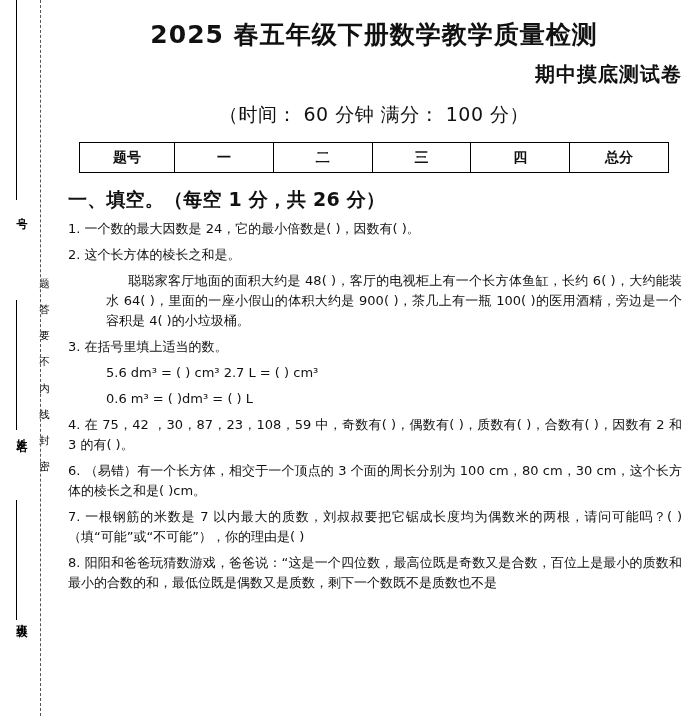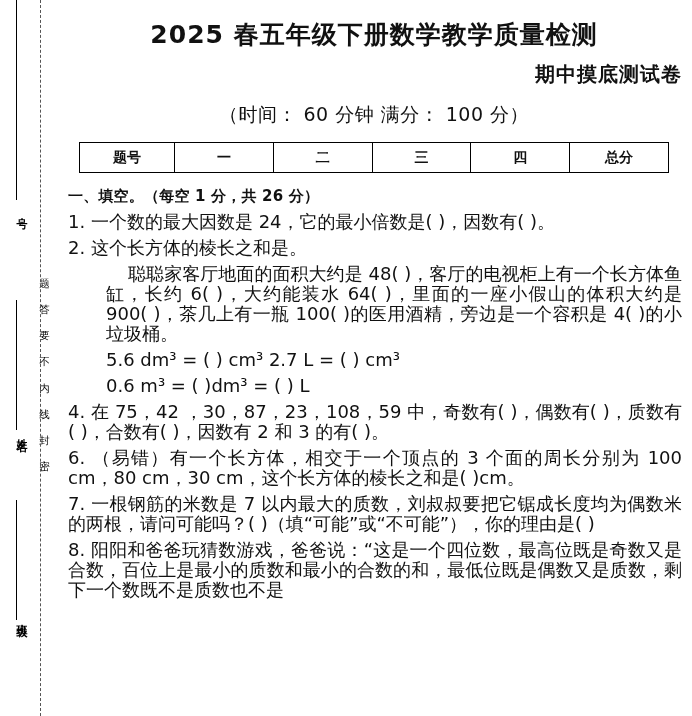--- a/index.html
+++ b/index.html
@@ -109,28 +109,28 @@
     border: 1px solid #000;
     height: 27px;
     text-align: center;
     font-size: 14px;
     font-weight: bold;
   }
   table.score td.lbl { width: 92px; }
 
   
   .sec-title {
-    font-size: 15px;
+    font-size: 19px;
     font-weight: bold;
     margin-top: 14px;
     margin-left: 2px;
     letter-spacing: 0.2px;
   }
   .q {
-    font-size: 18px;
+    font-size: 13px;
     line-height: 20px;
     margin-top: 6px;
     margin-left: 2px;
     text-align: justify;
   }
   .q .indent { display: inline-block; width: 22px; }
   .sub-indent { margin-left: 40px; }
 </style>
 </head>
 <body>
@@ -178,20 +178,24 @@
 
     <div class="q">
       <span>2.</span>
       <span>这个长方体的棱长之和是。</span>
     </div>
 
     <div class="q sub-indent">
       <span class="indent"></span><span>聪聪家客厅地面的面积大约是 48(        )，客厅的电视柜上有一个长方体鱼缸，长约 6(        )，大约能装水 64(        )，里面的一座小假山的体积大约是 900(        )，茶几上有一瓶 100(        )的医用酒精，旁边是一个容积是 4(        )的小垃圾桶。</span>
     </div>
 
+    <div class="q">
+      <span>3.</span>
+      <span>在括号里填上适当的数。</span>
+    </div>
 
     <div class="q sub-indent">
       <span>5.6 dm³ = (                ) cm³                                    2.7 L = (                ) cm³</span>
     </div>
 
     <div class="q sub-indent">
       <span>0.6 m³ = (                )dm³ = (                ) L</span>
     </div>
 
     <div class="q">

